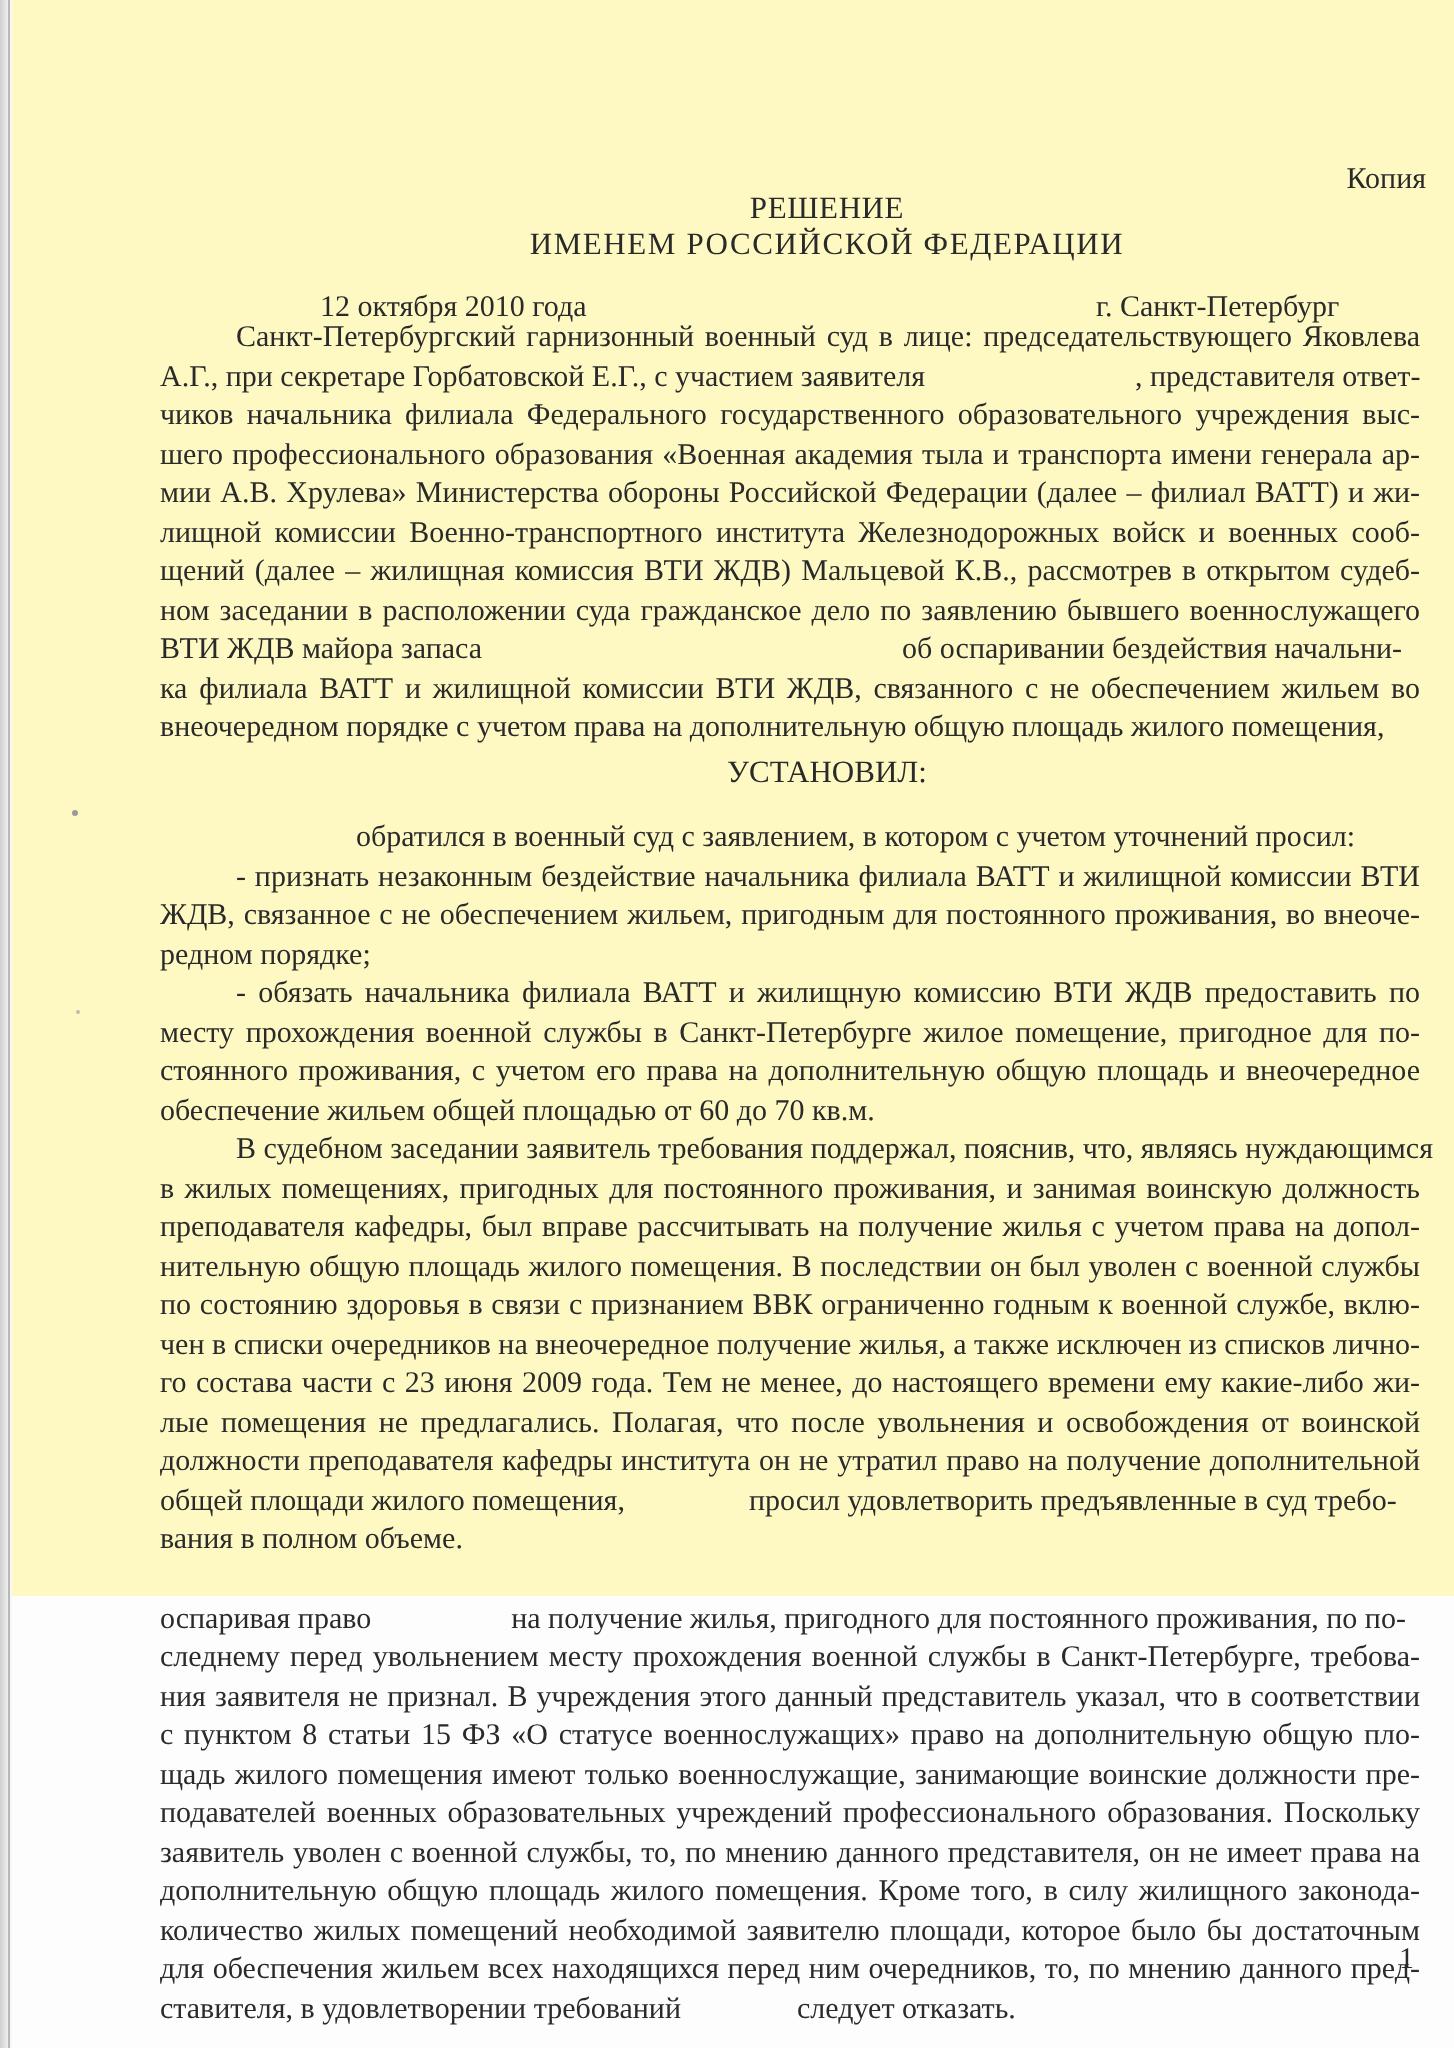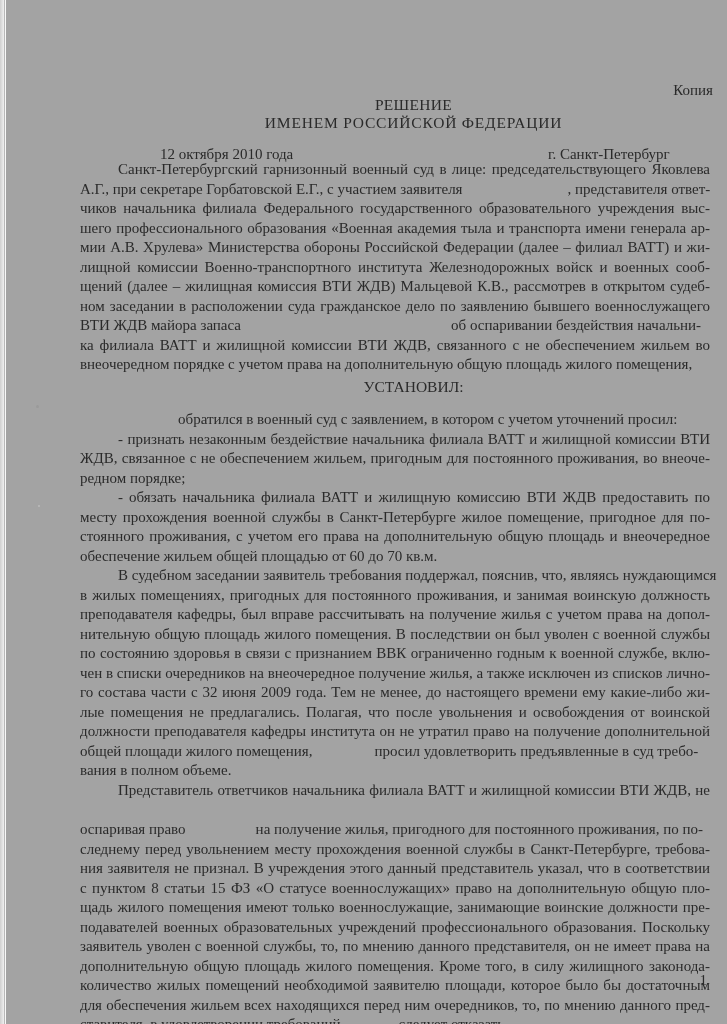--- a/index.html
+++ b/index.html
@@ -4,22 +4,22 @@
   <style>
     html, body { margin: 0; padding: 0; }
     body {
       width: 727px; height: 1024px; overflow: hidden;
       background: #fdfdfd;
       position: relative;
       font-family: "Liberation Serif", "DejaVu Serif", serif;
       color: #2a2a2a;
     }
     .page {
-      position: absolute; left: 0; top: 0; width: 727px; height: 1024px;
-      background: #a3a3a3;
+      position: absolute; left: 0; top: 0; width: 727px; height: 798px;
+      background: #fef9c3;
     }
     .scan-edge {
       position: absolute; left: 0; top: 0; width: 6px; height: 1024px;
       background: linear-gradient(to right, #cfcfcf, #ececec 60%, #fafafa);
     }
     .scan-edge-line {
       position: absolute; left: 4px; top: 0; width: 1px; height: 1024px;
       background: #b8b8b8;
     }
     .speck { position: absolute; width: 3px; height: 3px; border-radius: 50%; background: #9a9a9a; }
@@ -89,26 +89,25 @@
     <span class="line indent">- обязать начальника филиала ВАТТ и жилищную комиссию ВТИ ЖДВ предоставить по</span>
     <span class="line">месту прохождения военной службы в Санкт-Петербурге жилое помещение, пригодное для по-</span>
     <span class="line">стоянного проживания, с учетом его права на дополнительную общую площадь и внеочередное</span>
     <span class="line last">обеспечение жильем общей площадью от 60 до 70 кв.м.</span>
     <span class="line indent">В судебном заседании заявитель требования поддержал, пояснив, что, являясь нуждающимся</span>
     <span class="line">в жилых помещениях, пригодных для постоянного проживания, и занимая воинскую должность</span>
     <span class="line">преподавателя кафедры, был вправе рассчитывать на получение жилья с учетом права на допол-</span>
     <span class="line">нительную общую площадь жилого помещения. В последствии он был уволен с военной службы</span>
     <span class="line">по состоянию здоровья в связи с признанием ВВК ограниченно годным к военной службе, вклю-</span>
     <span class="line">чен в списки очередников на внеочередное получение жилья, а также исключен из списков лично-</span>
-    <span class="line">го состава части с 32 июня 2009 года. Тем не менее, до настоящего времени ему какие-либо жи-</span>
+    <span class="line">го состава части с 23 июня 2009 года. Тем не менее, до настоящего времени ему какие-либо жи-</span>
     <span class="line">лые помещения не предлагались. Полагая, что после увольнения и освобождения от воинской</span>
     <span class="line">должности преподавателя кафедры института он не утратил право на получение дополнительной</span>
     <span class="line" style="text-align-last:left;"><span>общей площади жилого помещения,</span><span class="gap" style="width:62px;"></span><span>просил удовлетворить предъявленные в суд требо-</span></span>
     <span class="line last">вания в полном объеме.</span>
-    <span class="line indent">Представитель ответчиков начальника филиала ВАТТ и жилищной комиссии ВТИ ЖДВ, не</span>
     <span class="line" style="text-align-last:left;margin-top:20px;"><span>оспаривая право</span><span class="gap" style="width:70px;"></span><span>на получение жилья, пригодного для постоянного проживания, по по-</span></span>
     <span class="line">следнему перед увольнением месту прохождения военной службы в Санкт-Петербурге, требова-</span>
     <span class="line">ния заявителя не признал. В учреждения этого данный представитель указал, что в соответствии</span>
     <span class="line">с пунктом 8 статьи 15 ФЗ «О статусе военнослужащих» право на дополнительную общую пло-</span>
     <span class="line">щадь жилого помещения имеют только военнослужащие, занимающие воинские должности пре-</span>
     <span class="line">подавателей военных образовательных учреждений профессионального образования. Поскольку</span>
     <span class="line">заявитель уволен с военной службы, то, по мнению данного представителя, он не имеет права на</span>
     <span class="line">дополнительную общую площадь жилого помещения. Кроме того, в силу жилищного законода-</span>
     <span class="line">количество жилых помещений необходимой заявителю площади, которое было бы достаточным</span>
     <span class="line">для обеспечения жильем всех находящихся перед ним очередников, то, по мнению данного пред-</span>

